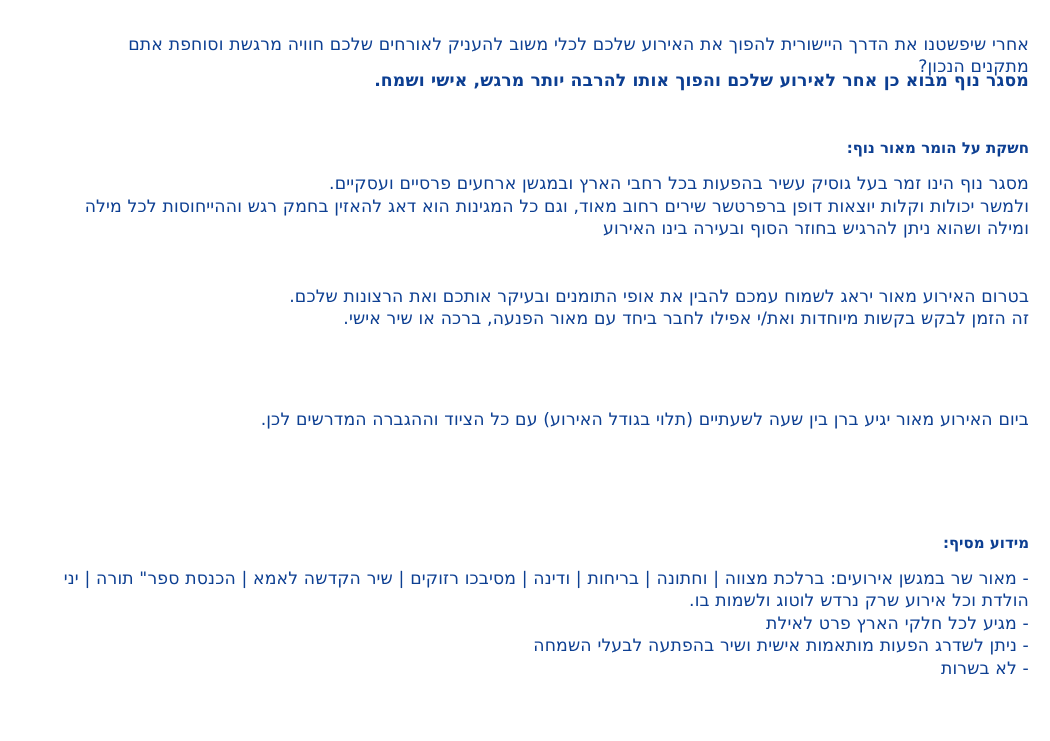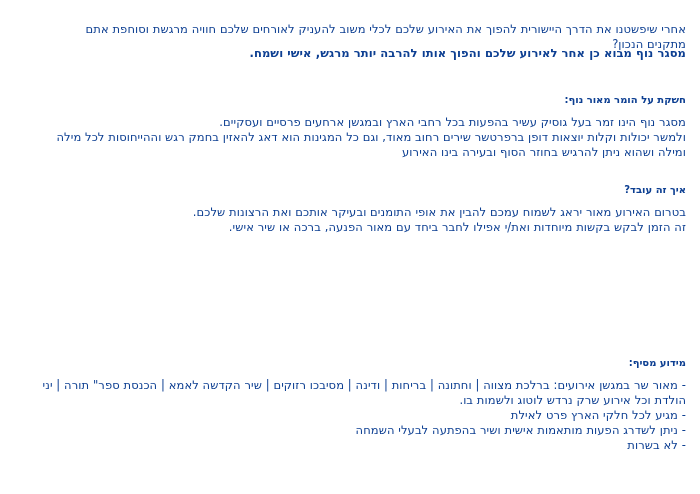--- a/index.html
+++ b/index.html
@@ -74,28 +74,28 @@
 
   <div class="block" id="sec1">
     <div class="heading">חשקת על הומר מאור נוף:</div>
     <div class="spacer-sm"></div>
     <div class="line">מסגר נוף הינו זמר בעל גוסיק עשיר בהפעות בכל רחבי הארץ ובמגשן ארחעים פרסיים ועסקיים.</div>
     <div class="line">ולמשר יכולות וקלות יוצאות דופן ברפרטשר שירים רחוב מאוד, וגם כל המגינות הוא דאג להאזין בחמק רגש וההייחוסות לכל מילה</div>
     <div class="line">ומילה ושהוא ניתן להרגיש בחוזר הסוף ובעירה בינו האירוע</div>
   </div>
 
   <div class="block" id="sec2">
-    <div class="heading">איך זה עובד?</div>
     <div class="spacer-sm"></div>
     <div class="line">בטרום האירוע מאור יראג לשמוח עמכם להבין את אופי התומנים ובעיקר אותכם ואת הרצונות שלכם.</div>
     <div class="line">זה הזמן לבקש בקשות מיוחדות ואת/י אפילו לחבר ביחד עם מאור הפנעה, ברכה או שיר אישי.</div>
     <div class="gap"></div>
   </div>
 
   <div class="block" id="outro">
+    <div class="line">ביום האירוע מאור יגיע ברן בין שעה לשעתיים (תלוי בגודל האירוע) עם כל הציוד וההגברה המדרשים לכן.</div>
   </div>
 
   <div class="block" id="checklist">
     <div class="heading">מידוע מסיף:</div>
     <div class="spacer-sm"></div>
     <div class="line">- מאור שר במגשן אירועים: ברלכת מצווה | וחתונה | בריחות | ודינה | מסיבכו רזוקים | שיר הקדשה לאמא | הכנסת ספר" תורה | יני</div>
     <div class="line">הולדת וכל אירוע שרק נרדש לוטוג ולשמות בו.</div>
     <div class="line">- מגיע לכל חלקי הארץ פרט לאילת</div>
     <div class="line">- ניתן לשדרג הפעות מותאמות אישית ושיר בהפתעה לבעלי השמחה</div>
     <div class="line">- לא בשרות</div>

